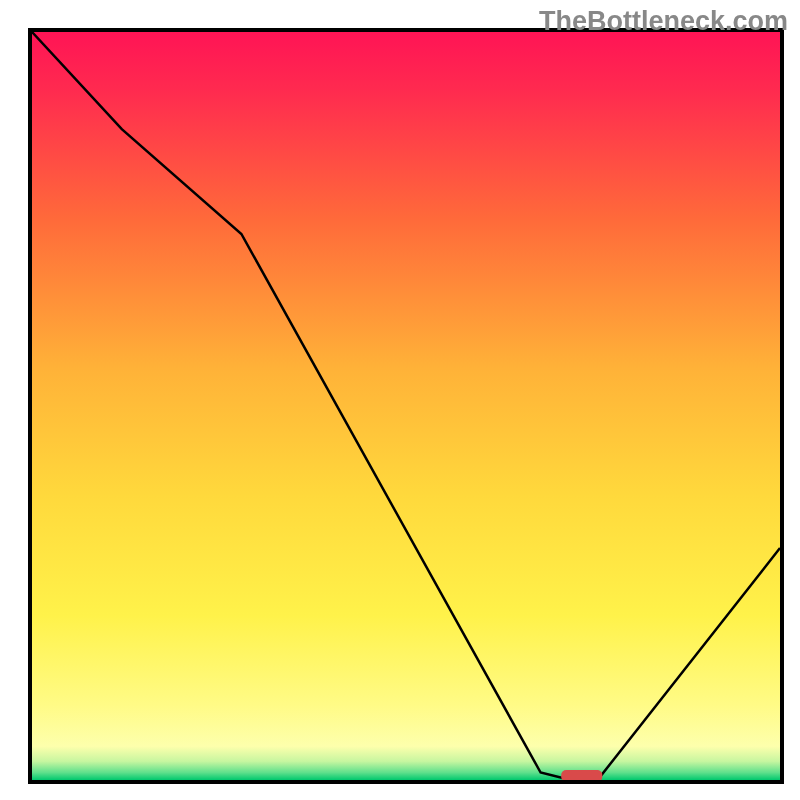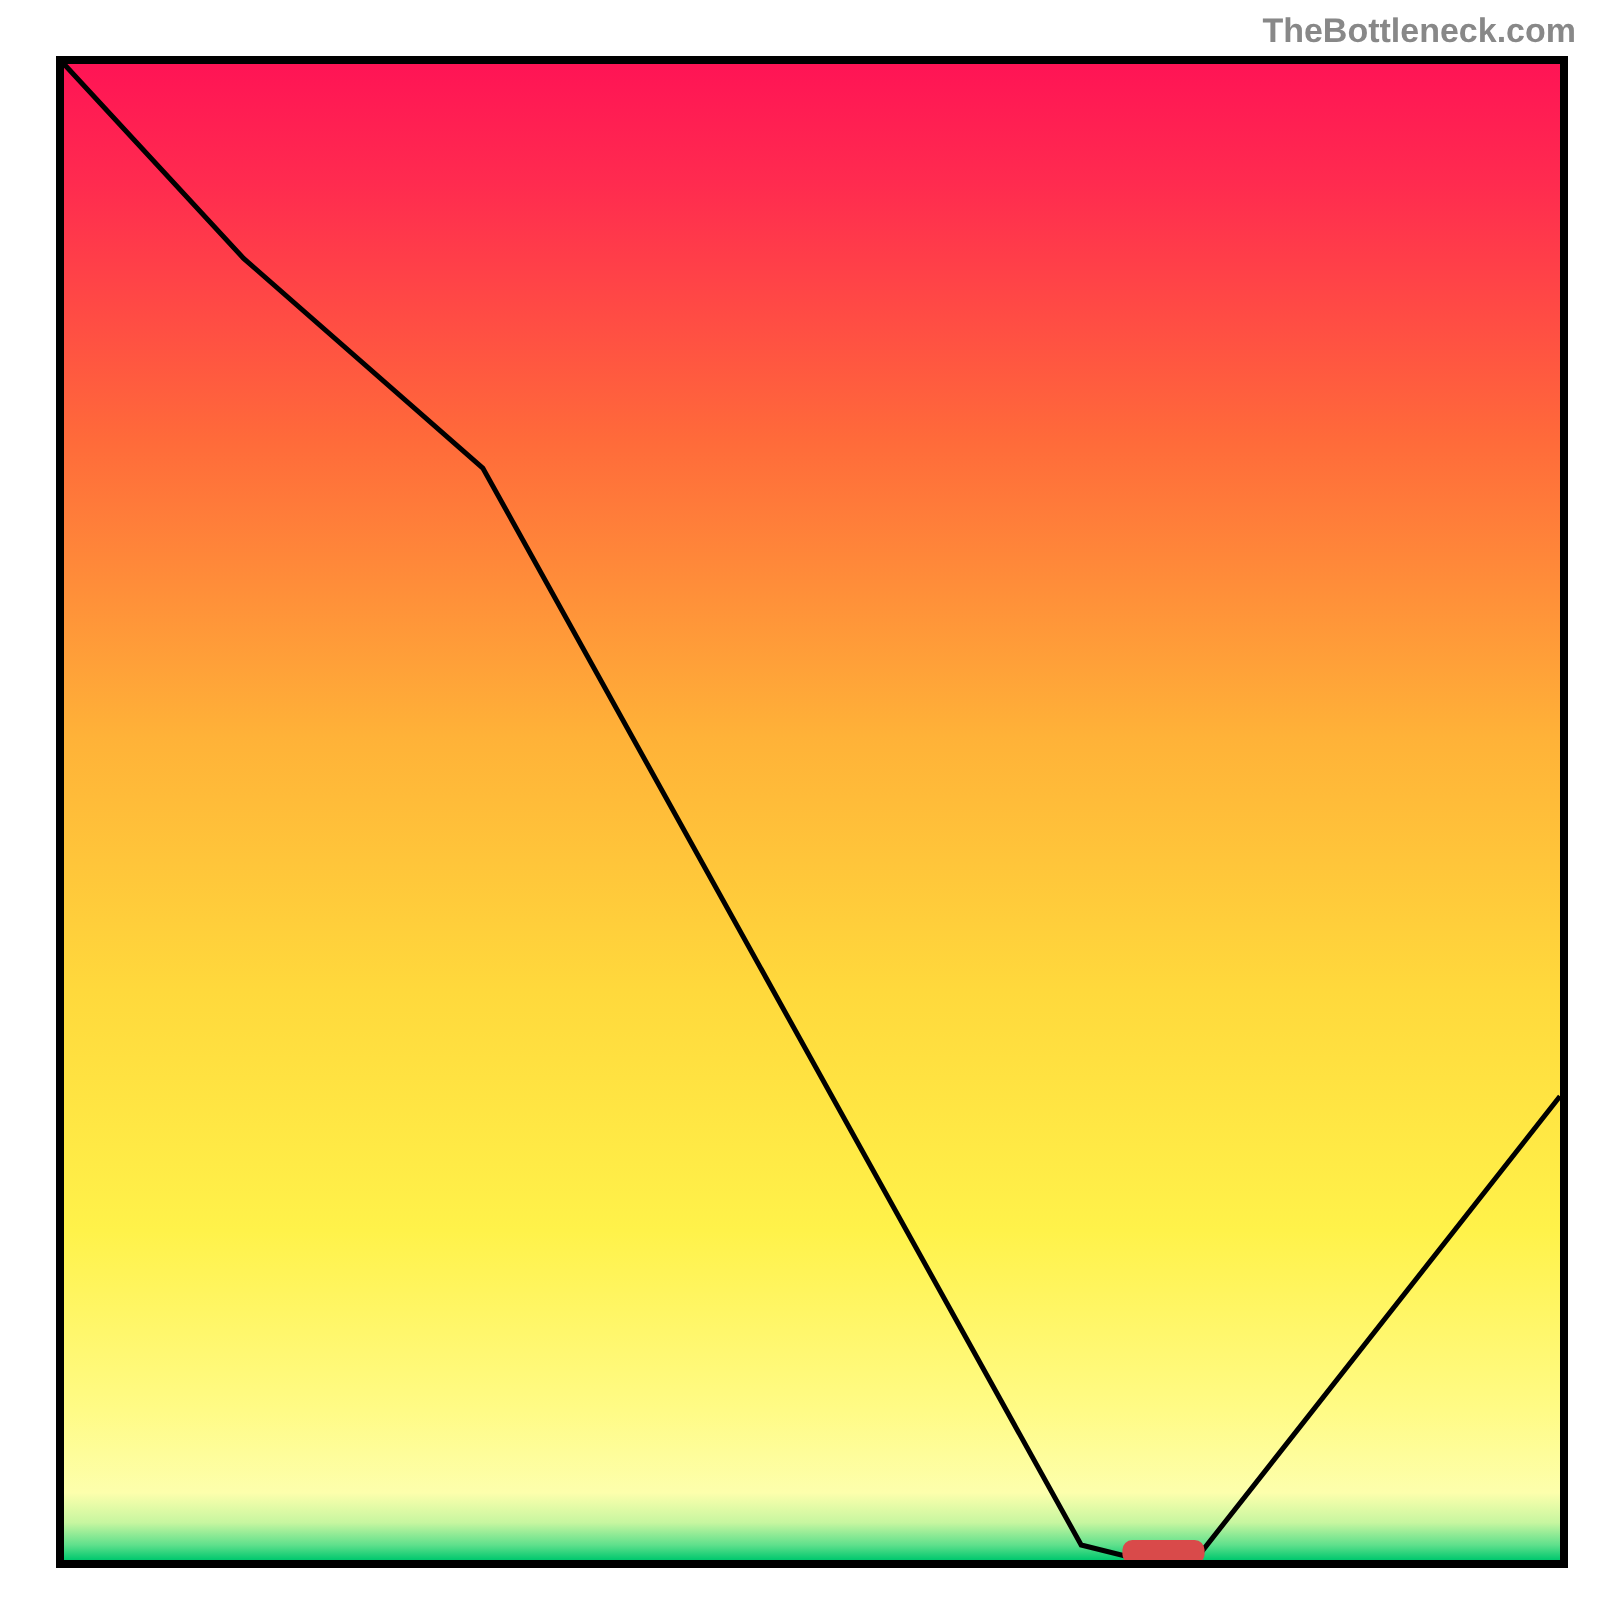--- a/index.html
+++ b/index.html
@@ -7,21 +7,21 @@
     width: 800px;
     height: 800px;
     background: #ffffff;
     position: relative;
     font-family: Arial, sans-serif;
   }
   .watermark {
     position: absolute;
     top: 6px;
     right: 12px;
-    font-size: 17px;
+    font-size: 27px;
     font-weight: bold;
     color: #888888;
     z-index: 10;
   }
   .chart-container {
     position: absolute;
     left: 28px;
     top: 28px;
     width: 756px;
     height: 756px;

